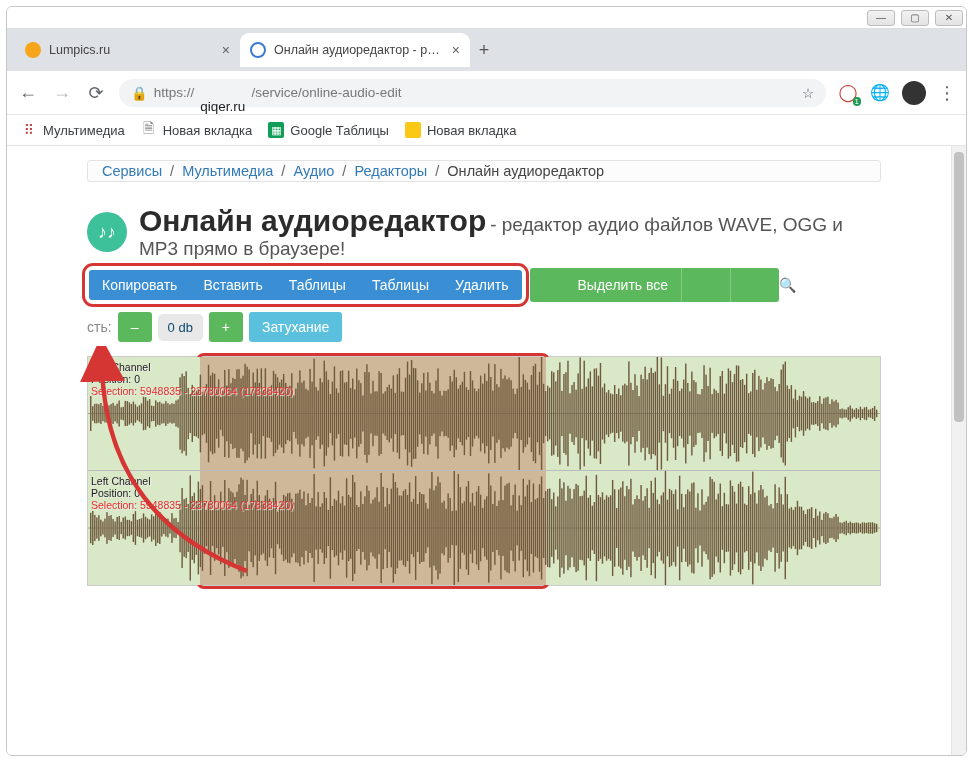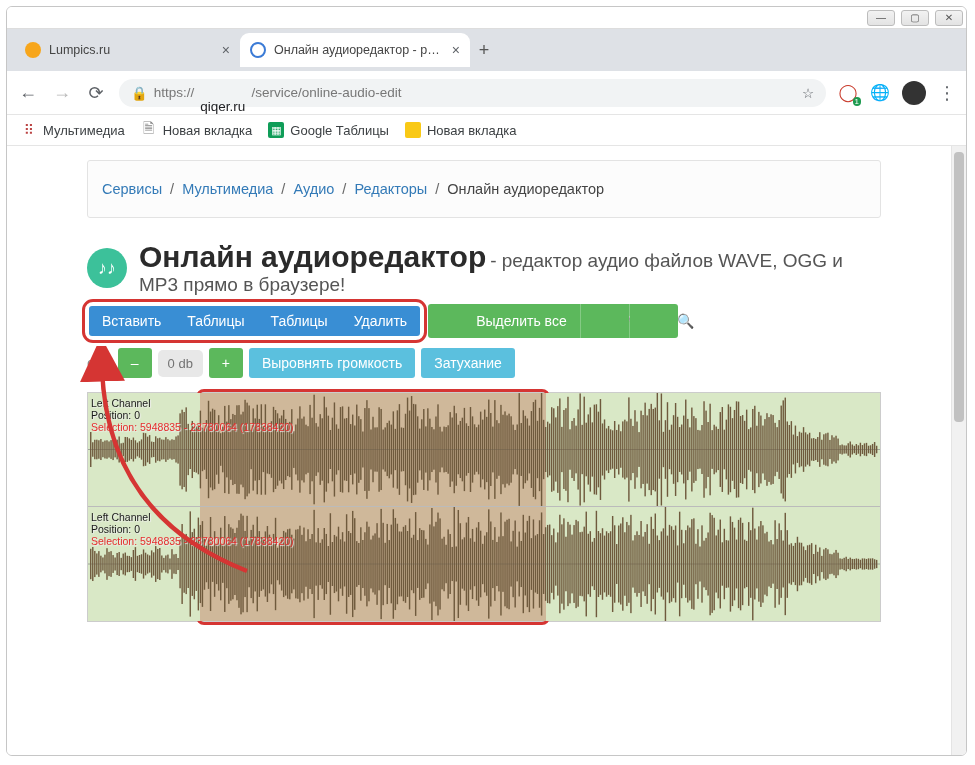--- a/index.html
+++ b/index.html
@@ -126,21 +126,21 @@
   position: relative;
 }
 .page-scroll .content {
   padding: 14px 36px 14px 80px;
   width: 910px;
 }
 .panel {
   border: 1px solid #e3e3e3;
   background: #fcfcfc;
   border-radius: 3px;
-  padding: 20px 14px;
+  padding: 2px 14px;
   margin-bottom: 22px;
   font-size: 14.5px;
 }
 .bc-link { color: #337ab7; text-decoration: none; }
 .bc-sep { color: #666; margin: 0 4px; }
 .bc-current { color: #444; }
 .h1row { display: flex; align-items: center; gap: 12px; flex-wrap: wrap; }
 .music-badge {
   width: 40px; height: 40px; border-radius: 50%;
   background: #3cc19a;
@@ -165,21 +165,21 @@
 }
 .btn-group-outline .btn { border-radius: 0; }
 .btn-group-outline .btn:first-child { border-radius: 3px 0 0 3px; }
 .btn-group-outline .btn:last-child { border-radius: 0 3px 3px 0; }
 .btn-separated { display:inline-flex; gap: 0; }
 .btn-separated .btn { border-radius:0; border-right:1px solid rgba(255,255,255,.25);padding-left:48px;}
 .btn-separated .btn:first-child{border-radius:3px 0 0 3px;}
 .btn-separated .btn:last-child{border-radius:0 3px 3px 0;border-right:none;}
 .sq { width: 34px; padding: 7px 0; }
 .vol-row { display:flex; align-items:center; gap: 6px; margin-top: 10px; }
-.db-box { background: #e8e8e8; color:#737373; padding: 6px 10px; border-radius:5px; font-size:13px; }
+.db-box { background: #e8e8e8; color:#0c4a6e; padding: 6px 10px; border-radius:5px; font-size:13px; }
 .grey { color:#888; font-size:14px; }
 
 .wave-wrap { border:1px solid #ccc; margin-top:14px; position:relative; }
 .wave-outline {
   position:absolute;
   border: 3px solid #d53533;
   border-radius: 8px;
   pointer-events: none;
 }
 .channel {
@@ -300,38 +300,38 @@
         <div class="music-badge">♪♪</div>
         <div style="flex:1">
           <span class="page-title">Онлайн аудиоредактор</span>
           <span class="page-sub"> - редактор аудио файлов WAVE, OGG и MP3 прямо в браузере!</span>
         </div>
       </div>
 
 
       <div class="edit-toolbar">
         <span class="btn-group-outline">
+          <button class="btn blue">Копировать</button>
           <button class="btn blue">Вставить</button>
           <button class="btn blue">Таблицы</button>
           <button class="btn blue">Таблицы</button>
           <button class="btn blue">Удалить</button>
         </span>
         <span class="btn-separated">
           <button class="btn green">Выделить все</button>
           <button class="btn green sq"><span>🔍</span></button>
           <button class="btn green sq"><span>🔍</span></button>
         </span>
       </div>
 
       <div class="vol-row">
         <span class="grey">сть:</span>
         <button class="btn green sq">–</button>
         <span class="db-box">0 db</span>
         <button class="btn green sq">+</button>
-        <button class="btn blue2">Выровнять громкость</button>
         <button class="btn blue2">Затухание</button>
       </div>
 
       <div class="wave-wrap">
         <div class="wave-outline" style="left:108px;top:-4px;width:354px;height:236px;"></div>
 
         <div class="channel">
           <div class="selection-band" style="left:112px;width:346px;"></div>
           <svg class="wf-svg" viewBox="0 0 780 114" preserveAspectRatio="none">
             <line x1="0" y1="57" x2="780" y2="57" stroke="#777" stroke-width="0.6"></line>

